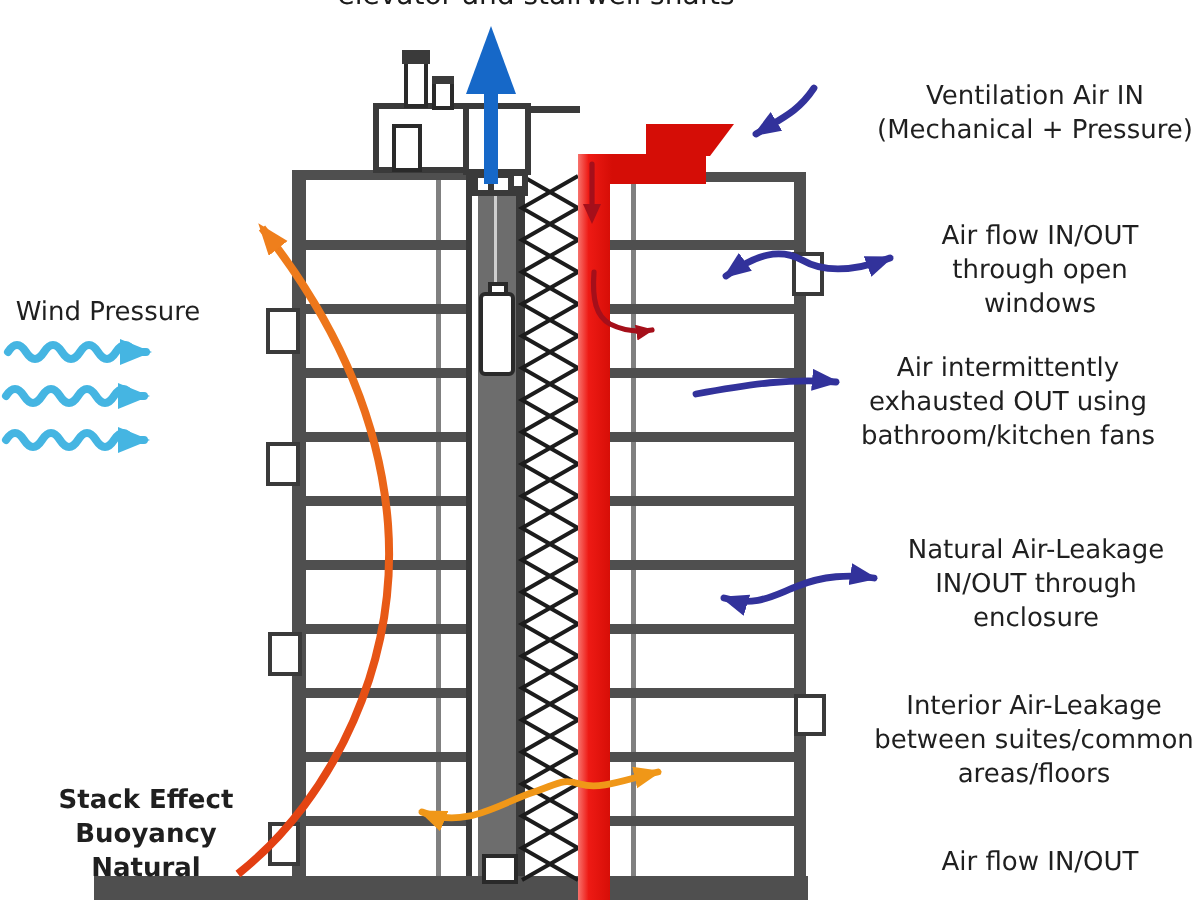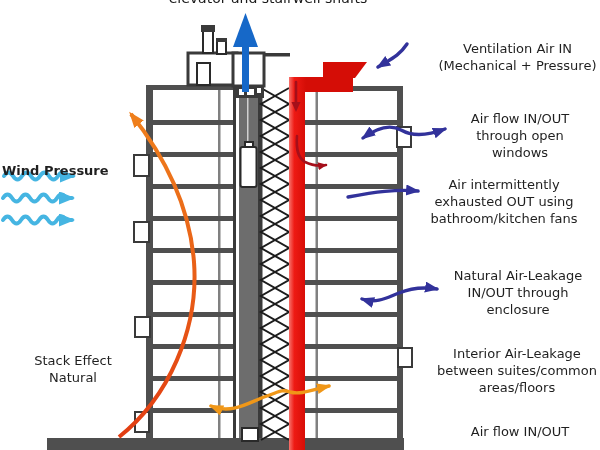--- a/index.html
+++ b/index.html
@@ -175,26 +175,27 @@
 
     <g>
       <path d="M4,176 q4.5,-7 9,0 t9,0 t9,0 t9,0 t9,0 t9,0 t9,0 l6,0" class="s-cyan" marker-end="url(#ah-cyan)"></path>
       <path d="M3,198 q4.5,-7 9,0 t9,0 t9,0 t9,0 t9,0 t9,0 t9,0 l6,0" class="s-cyan" marker-end="url(#ah-cyan)"></path>
       <path d="M3,220 q4.5,-7 9,0 t9,0 t9,0 t9,0 t9,0 t9,0 t9,0 l6,0" class="s-cyan" marker-end="url(#ah-cyan)"></path>
     </g>
   </svg>
 
   <div id="top-caption">elevator and stairwell shafts</div>
 
-  <div class="lbl" style="left:2px;top:162px;width:104px;font-weight:bold;">
+  <div class="lbl" style="left:2px;top:148px;width:104px;">
     <div>Wind Pressure</div>
   </div>
 
-  <div class="lbl" style="left:12px;top:352px;width:122px;">
+  <div class="lbl" style="left:12px;top:392px;width:122px;font-weight:bold;">
     <div>Stack Effect</div>
+    <div>Buoyancy</div>
     <div>Natural</div>
   </div>
 
   <div class="lbl" style="left:415px;top:40px;width:205px;">
     <div>Ventilation Air IN</div>
     <div>(Mechanical + Pressure)</div>
   </div>
 
   <div class="lbl" style="left:430px;top:110px;width:180px;">
     <div>Air flow IN/OUT</div>

